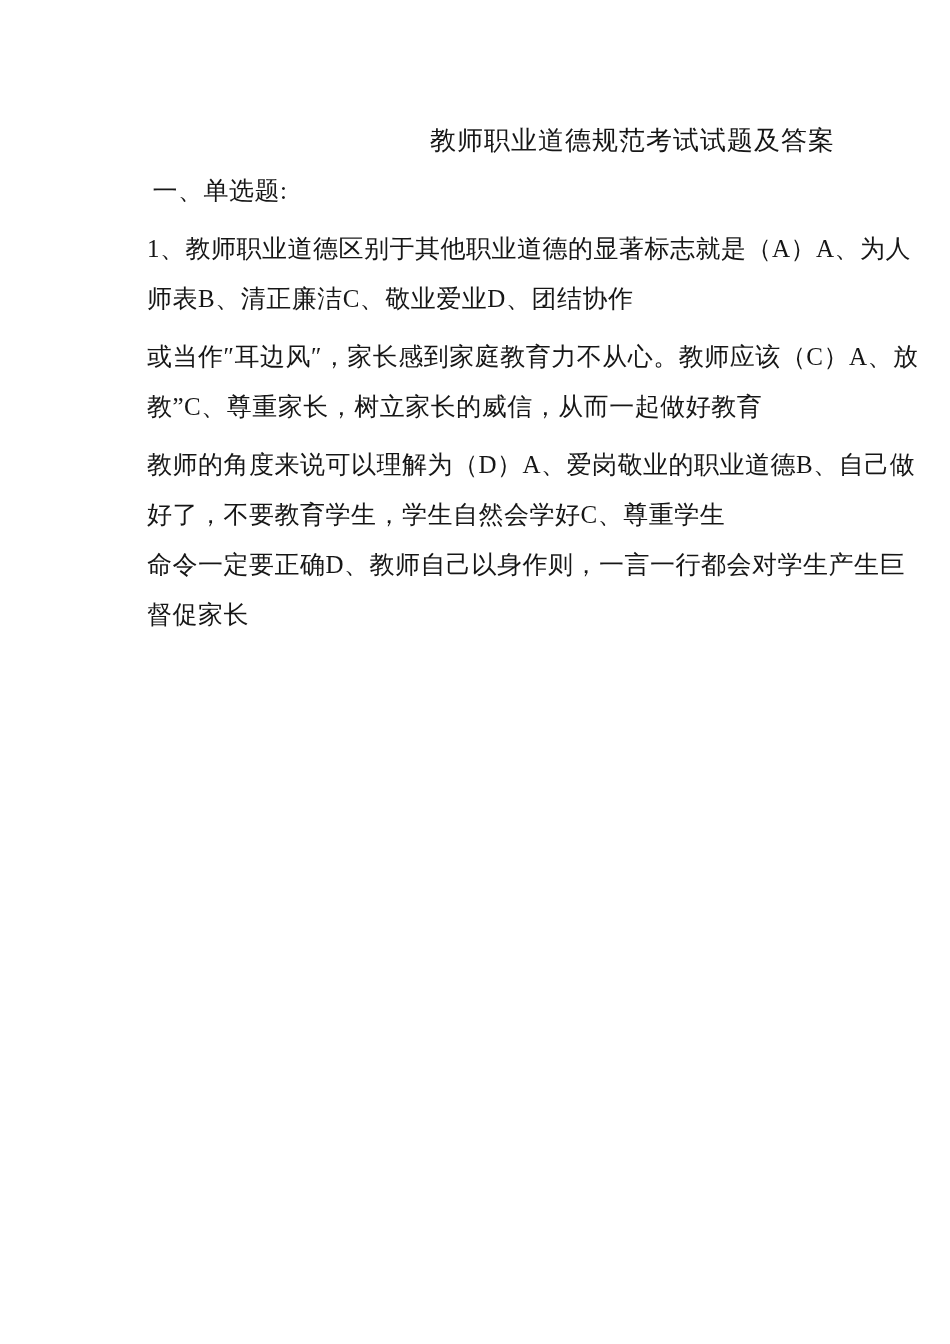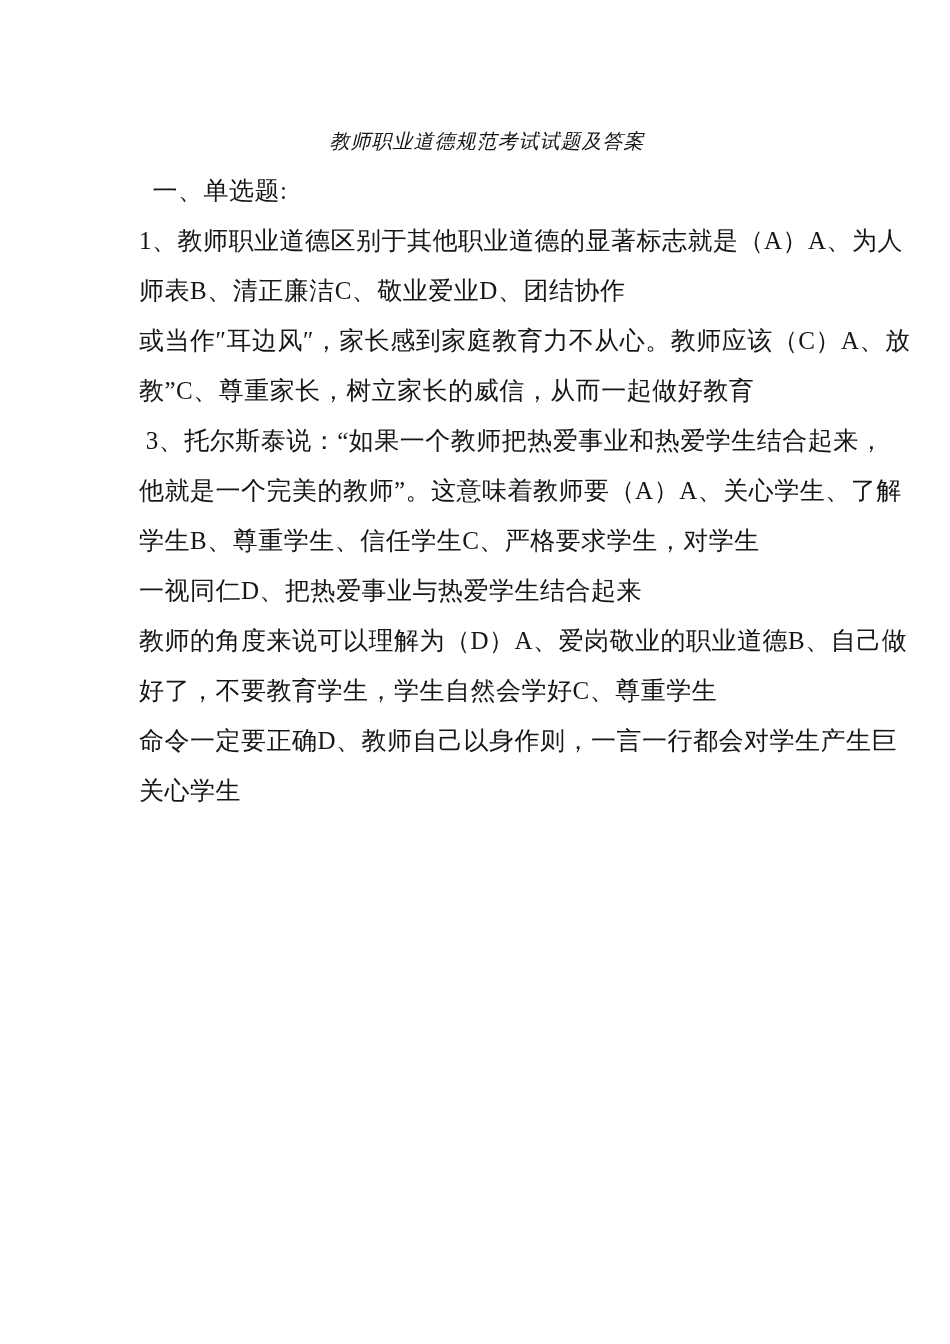--- a/index.html
+++ b/index.html
@@ -19,54 +19,47 @@
     overflow: hidden;
   }
   .line {
     font-size: 25px;
     line-height: 50px;
     height: 50px;
     white-space: pre;
     letter-spacing: 0.5px;
   }
   .title {
-    font-size: 20px;
-    text-align: center;
+    font-size: 26px;
+    text-align: right;
     letter-spacing: 1px;
-    font-style: italic;
   }
-  section { margin: 0; padding: 0; }
+  section { margin: 8px; padding: 0; }
 </style>
 </head>
 <body>
 
 <div class="page">
 
   <div class="line title">教师职业道德规范考试试题及答案</div>
 
   <div class="line">  一、单选题:</div>
 
   <section>
     <div class="line">1、教师职业道德区别于其他职业道德的显著标志就是（A）A、为人</div>
     <div class="line">师表B、清正廉洁C、敬业爱业D、团结协作</div>
   </section>
 
   <section>
     <div class="line">或当作″耳边风″，家长感到家庭教育力不从心。教师应该（C）A、放</div>
     <div class="line">教”C、尊重家长，树立家长的威信，从而一起做好教育</div>
   </section>
 
-  <section>
-    <div class="line"> 3、托尔斯泰说：“如果一个教师把热爱事业和热爱学生结合起来，</div>
-    <div class="line">他就是一个完美的教师”。这意味着教师要（A）A、关心学生、了解</div>
-    <div class="line">学生B、尊重学生、信任学生C、严格要求学生，对学生</div>
-    <div class="line">一视同仁D、把热爱事业与热爱学生结合起来</div>
-  </section>
 
   <section>
     <div class="line">教师的角度来说可以理解为（D）A、爱岗敬业的职业道德B、自己做</div>
     <div class="line">好了，不要教育学生，学生自然会学好C、尊重学生</div>
     <div class="line">命令一定要正确D、教师自己以身作则，一言一行都会对学生产生巨</div>
-    <div class="line">关心学生</div>
+    <div class="line">督促家长</div>
   </section>
 
 
 </div>
 
 </body></html>

